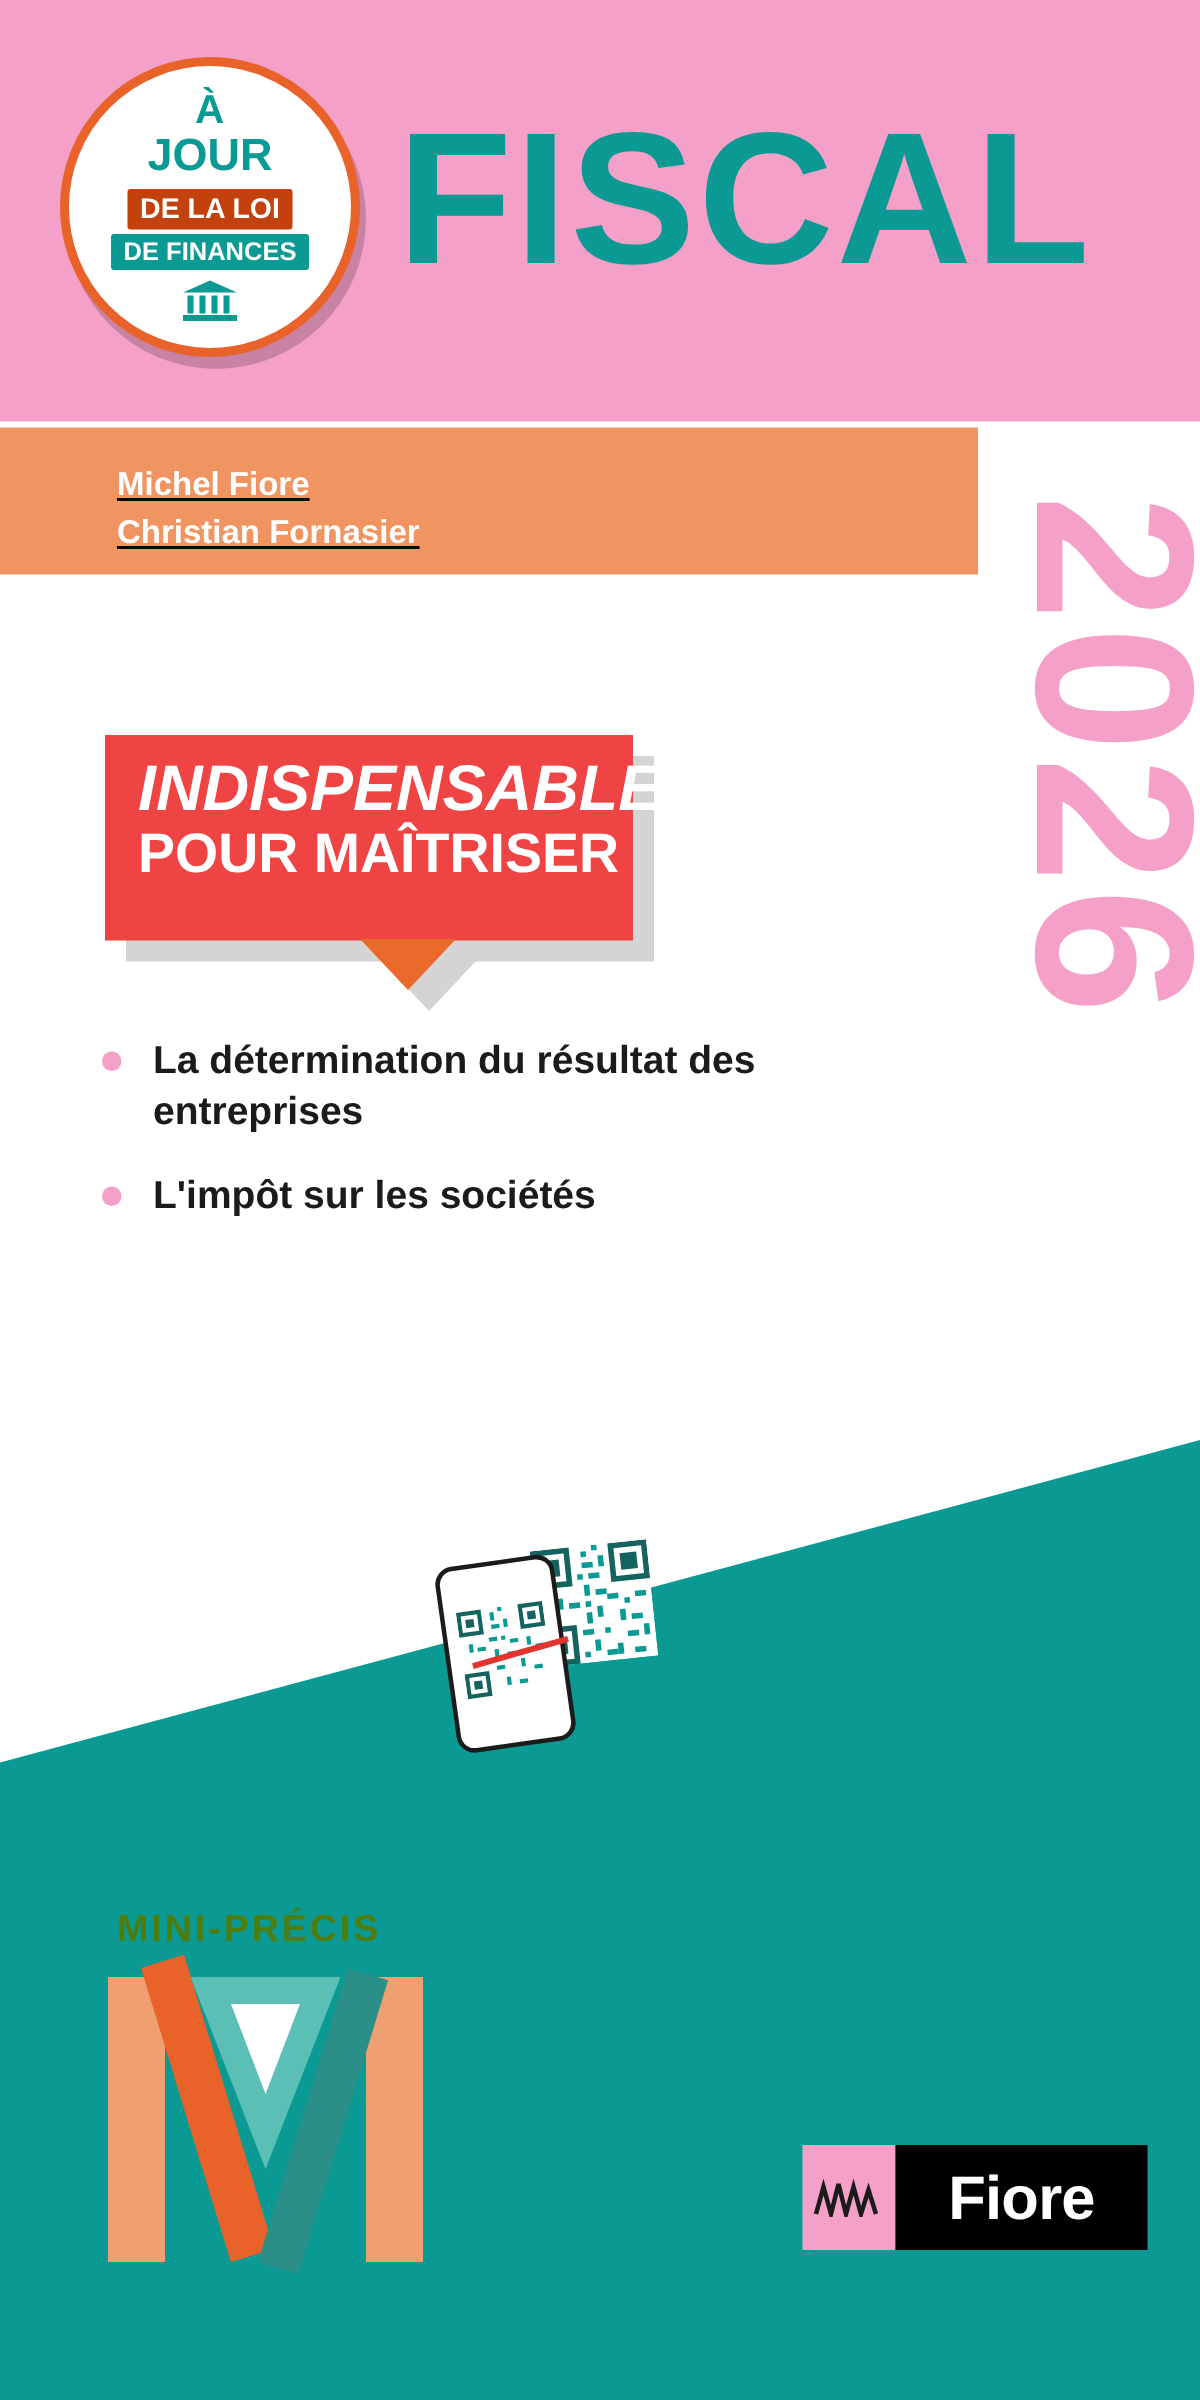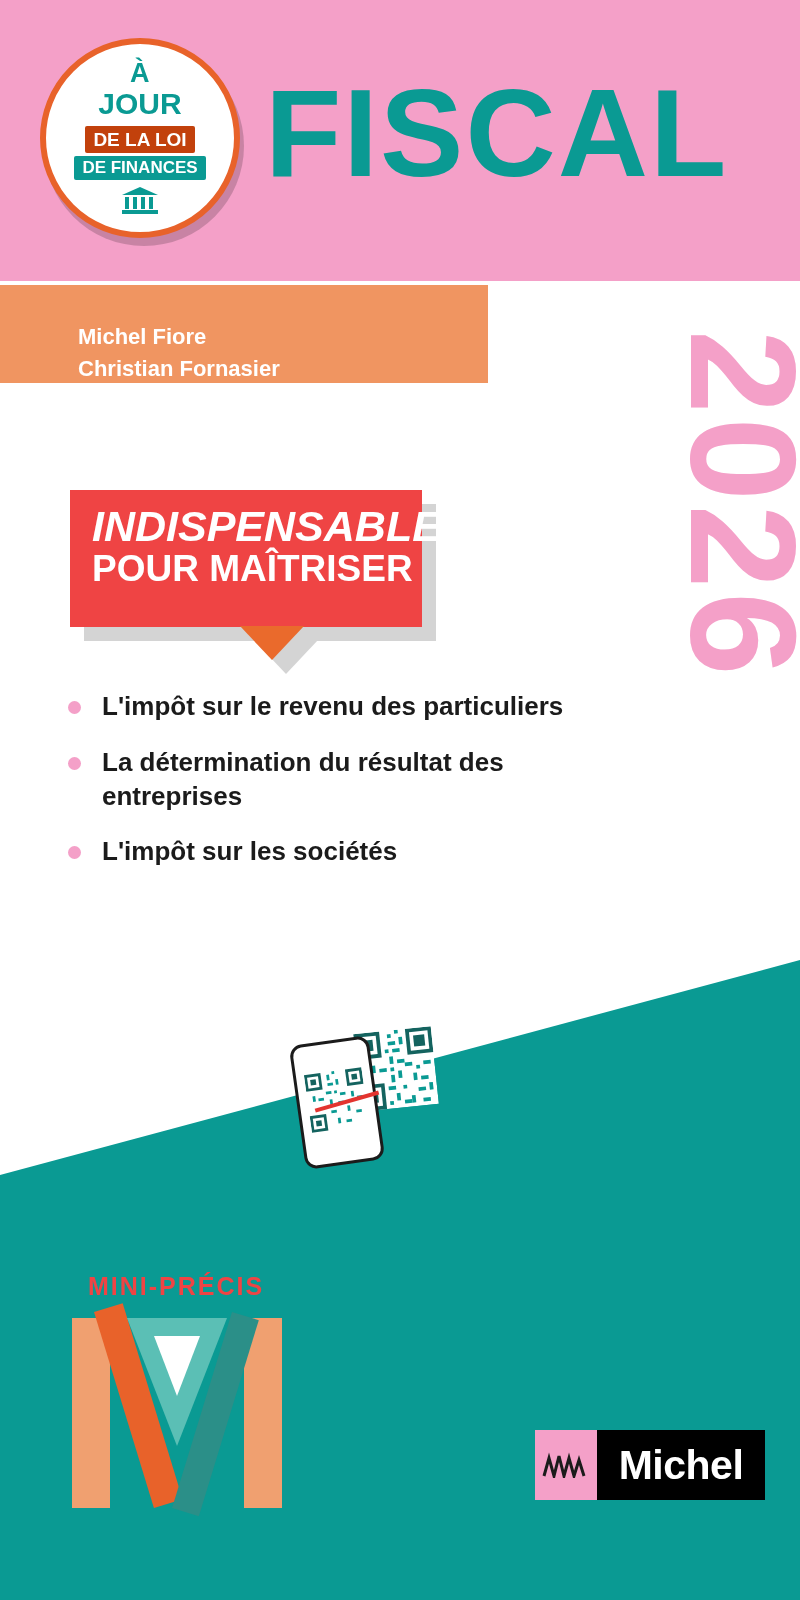--- a/index.html
+++ b/index.html
@@ -48,23 +48,24 @@
   }
   .seal .l4{
     margin-top:3px; background:#0a9a93; color:#fff; font-weight:bold;
     font-size:17px; padding:2px 8px; line-height:1.15; text-align:right;
     border-radius:2px;
   }
   .seal .bank{ margin-top:6px; }
 
   
   .authors-bar{
-    position:absolute; left:0; top:285px; width:488px; height:98px;
+    position:absolute; left:0; top:285px; width:652px; height:98px;
     background:#f09561;
-    padding:36px 0 0 78px;
+    padding:22px 0 0 78px;
+    text-decoration:underline;
   }
   .authors-bar div{
     color:#ffffff; font-weight:bold; font-size:22px; line-height:1.45;
   }
 
   
   .year{
     position:absolute; right:-18px; top:330px;
     font-size:150px; font-weight:bold; color:#f4a0c8;
     writing-mode:vertical-rl;
@@ -138,21 +139,21 @@
     background:#e3342f; transform:rotate(-8deg);
   }
   .compl-text{
     position:absolute; left:440px; top:1060px;
     color:#ffffff; font-size:27px; font-weight:bold; line-height:1.35;
   }
 
   
   .mini-label{
     position:absolute; left:78px; top:1272px;
-    color:#ef4444; font-size:25px; font-weight:bold; letter-spacing:2px;margin-left:10px;
+    color:#4d7c0f; font-size:25px; font-weight:bold; letter-spacing:2px;
   }
   .m-logo{ position:absolute; left:72px; top:1318px; width:210px; height:190px; }
   .m-bar{ position:absolute; }
   .m-left{ left:0; top:0; width:38px; height:190px; background:#f0a070; }
   .m-right{ left:172px; top:0; width:38px; height:190px; background:#f0a070; }
   .m-diag1{
     left:22px; top:-6px; width:30px; height:205px; background:#e8622a;
     transform:rotate(-17deg); transform-origin:top left;
   }
   .m-tri{
@@ -224,24 +225,20 @@
   <div class="bubble-shadow"></div>
   <div class="bubble-tail-shadow"></div>
   <div class="bubble">
     <div class="b1">INDISPENSABLE</div>
     <div class="b2">POUR MAÎTRISER</div>
   </div>
   <div class="bubble-tail"></div>
 </div>
 
 <div class="bullets">
-  <div class="bullet-item">
-    <span class="bullet-dot"></span>
-    <span class="bullet-text">L'impôt sur le revenu des particuliers</span>
-  </div>
   <div class="bullet-item">
     <span class="bullet-dot"></span>
     <span class="bullet-text">La détermination du résultat des entreprises</span>
   </div>
   <div class="bullet-item">
     <span class="bullet-dot"></span>
     <span class="bullet-text">L'impôt sur les sociétés</span>
   </div>
 </div>
 
@@ -355,14 +352,14 @@
   <div class="m-tri"></div>
   <div class="m-tri-inner"></div>
 </div>
 
 <div class="nathan">
   <div class="nathan-pink">
     <svg width="48" height="26" viewBox="0 0 48 26">
       <path d="M2 24 L7 6 L12 24 L17 4 L22 24 L27 6 L32 24 L37 8 L42 24" fill="none" stroke="#1b1b1b" stroke-width="3"></path>
     </svg>
   </div>
-  <div class="nathan-black">Michel</div>
+  <div class="nathan-black">Fiore</div>
 </div>
 
 </body></html>

